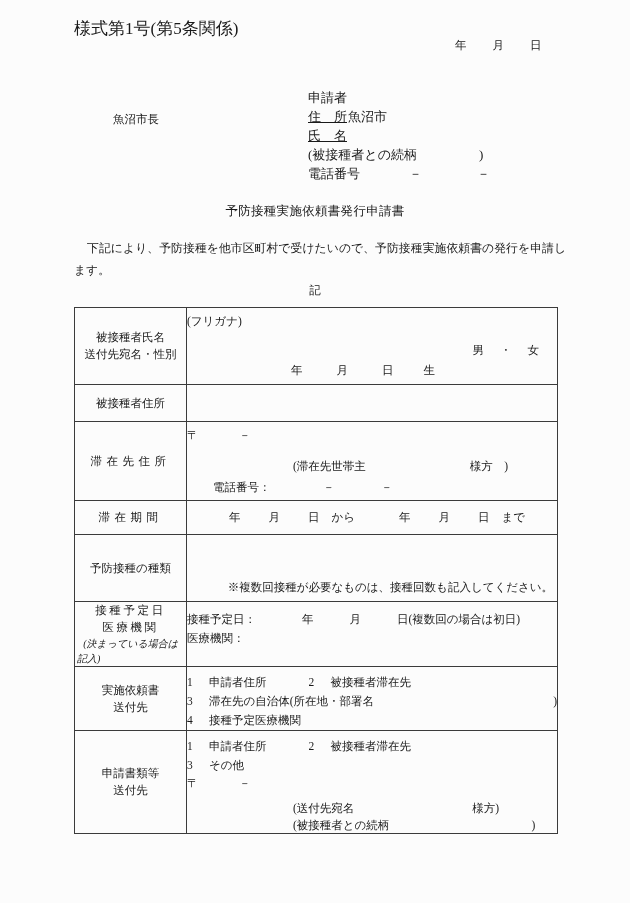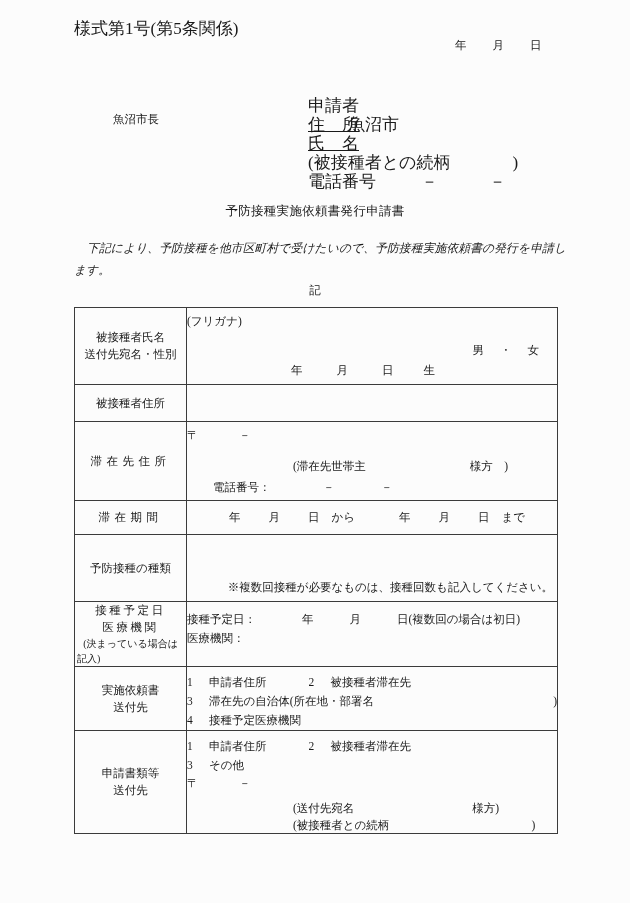--- a/index.html
+++ b/index.html
@@ -45,22 +45,22 @@
     left: 113px;
     top: 73px;
     font-size: 11.5px;
     white-space: nowrap;
     margin-top: 39px;
   }
 
   .applicant {
     position: absolute;
     left: 308px;
-    top: 96px;
-    font-size: 17px;
+    top: 88px;
+    font-size: 13px;
     line-height: 19px;
     white-space: nowrap;
   }
   .applicant .row { white-space: nowrap; }
   .applicant .lbl2 { display: inline-block; width: 40px; text-decoration: underline; }
   .tel-dash1 { display: inline-block; width: 62px; text-align: right; }
   .tel-dash2 { display: inline-block; width: 68px; text-align: right; }
   .kinship-gap { display: inline-block; width: 62px; }
 
   .doc-title {
@@ -74,21 +74,20 @@
   }
 
   .body-text {
     position: absolute;
     left: 74px;
     top: 237px;
     width: 492px;
     font-size: 11.8px;
     line-height: 22px;
     text-align: justify;
-    font-style: italic;
   }
   .body-text .indent { display: inline-block; width: 13px; }
 
   .ki-mark {
     position: absolute;
     left: 0;
     top: 283px;
     width: 630px;
     text-align: center;
     font-size: 11.5px;
@@ -119,20 +118,21 @@
   td.value-cell {
     padding: 4px 8px;
     position: relative;
   }
   .sp-wide { letter-spacing: 4.5px; }
   .sp-mid { letter-spacing: 2.6px; }
   .label-small {
     font-size: 10px;
     line-height: 15px;
     letter-spacing: 0;
+    font-style: italic;
   }
 
   
   .furigana { display: block; }
   .gender-line {
     display: block;
     text-align: right;
     padding-right: 18px;
     margin-top: 14px;
   }

